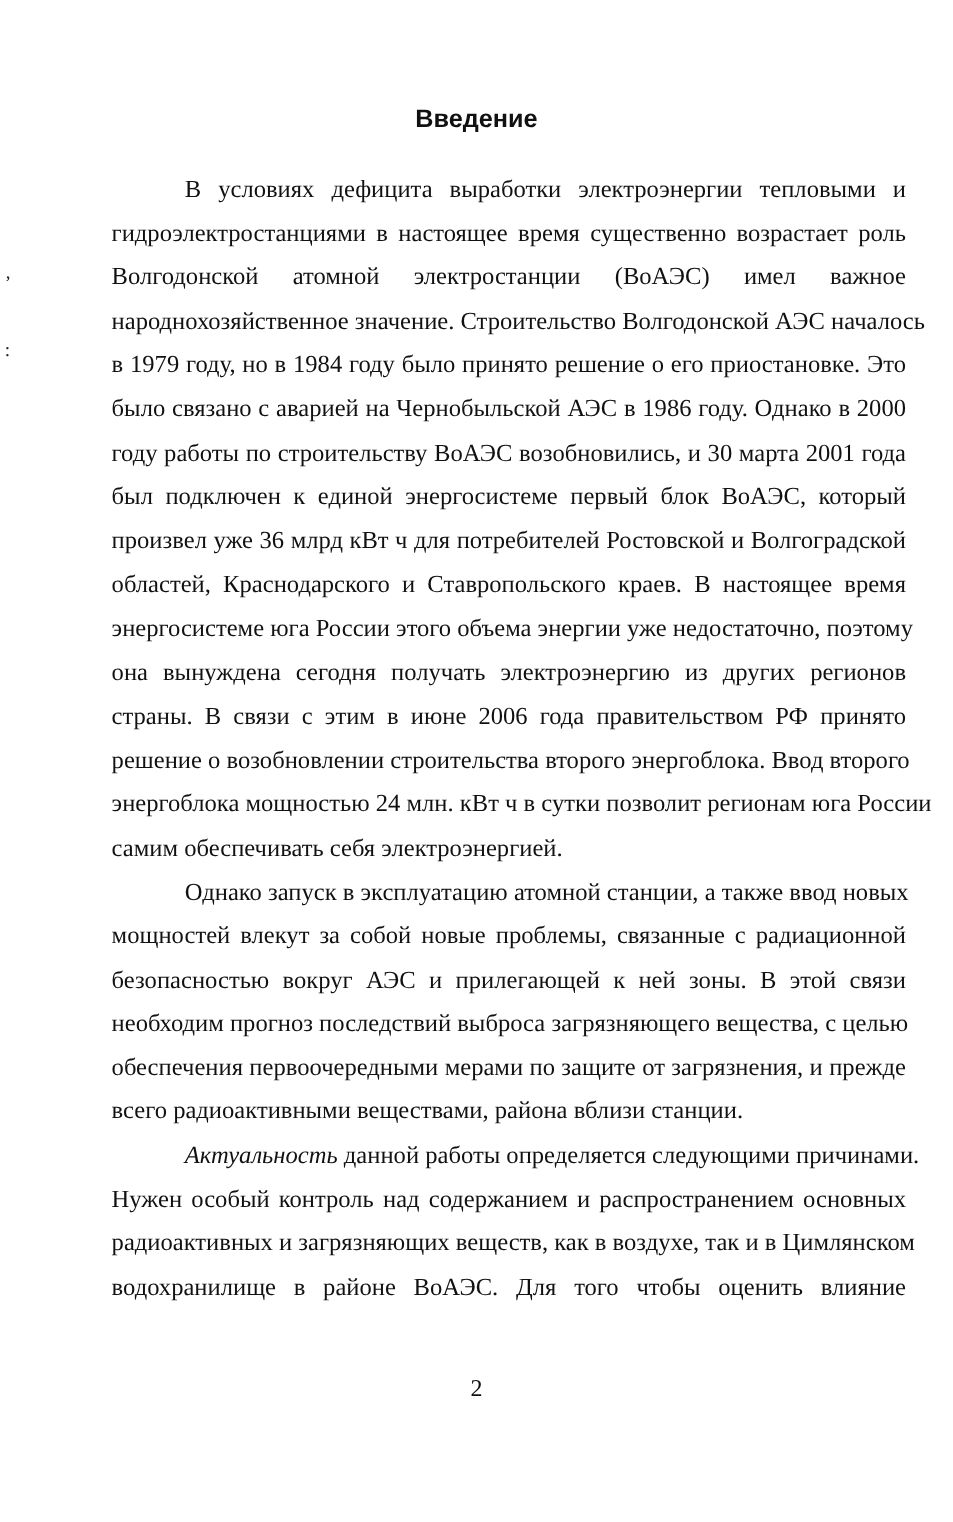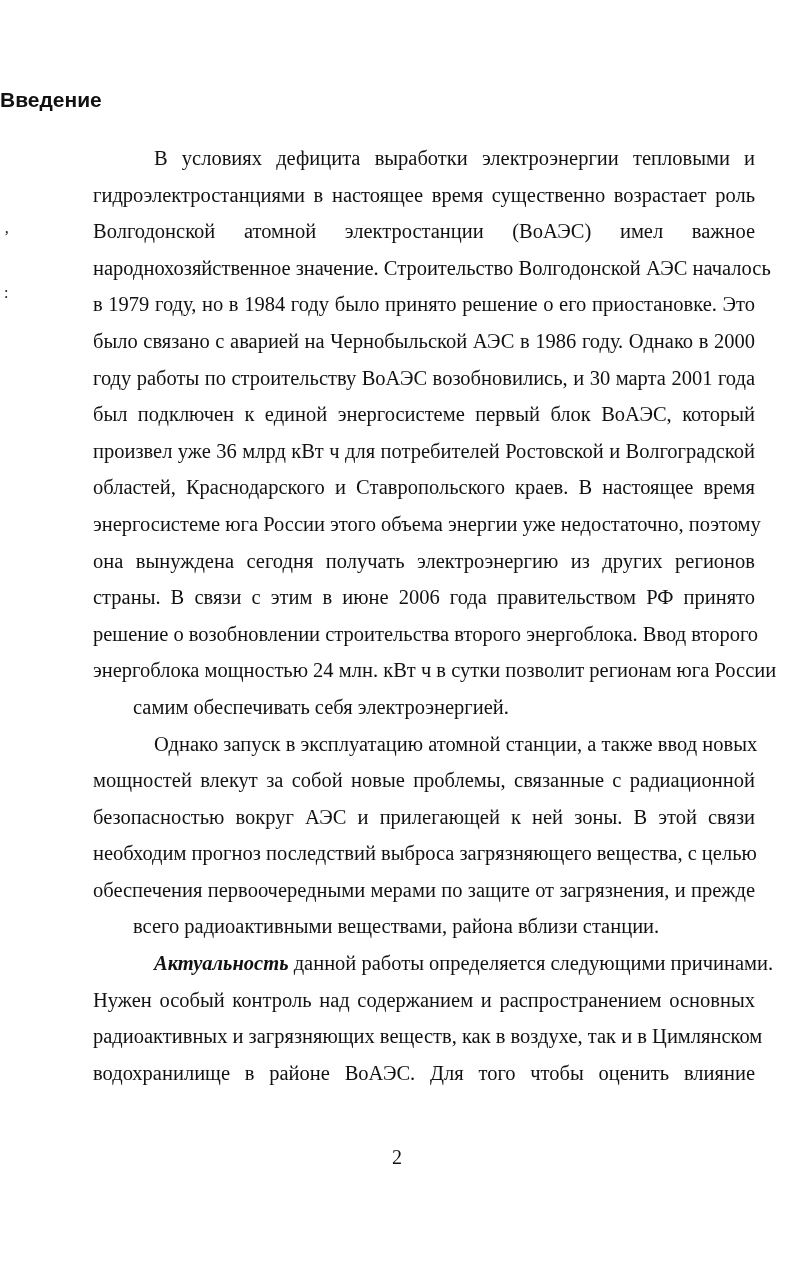--- a/index.html
+++ b/index.html
@@ -19,20 +19,21 @@
       left: 0; top: 0;
       width: 794px;
       height: 1268px;
       background: #ffffff;
     }
     .title {
       position: absolute;
       top: 86px;
       left: 0;
       width: 794px;
+      text-align: center;
       font-family: "Liberation Sans", sans-serif;
       font-weight: bold;
       font-size: 21px;
       line-height: 28px;
       color: #111;
     }
     .lines {
       position: absolute;
       top: 140px;
       left: 93px;
@@ -43,28 +44,27 @@
       font-size: 20.5px;
       height: 36.6px;
       line-height: 36.6px;
       white-space: nowrap;
       text-align: justify;
       text-align-last: justify;
       color: #111;
     }
     .line.last {
       text-align-last: left;
-      margin-left: 40px;
     }
     .line.indent {
       padding-left: 61px;
     }
     .em {
       font-style: italic;
-      font-weight: bold;
+      font-weight: normal;
     }
     .page-number {
       position: absolute;
       top: 1146px;
       left: 0;
       width: 794px;
       text-align: center;
       font-family: "Liberation Serif", serif;
       font-size: 20px;
       color: #111;

